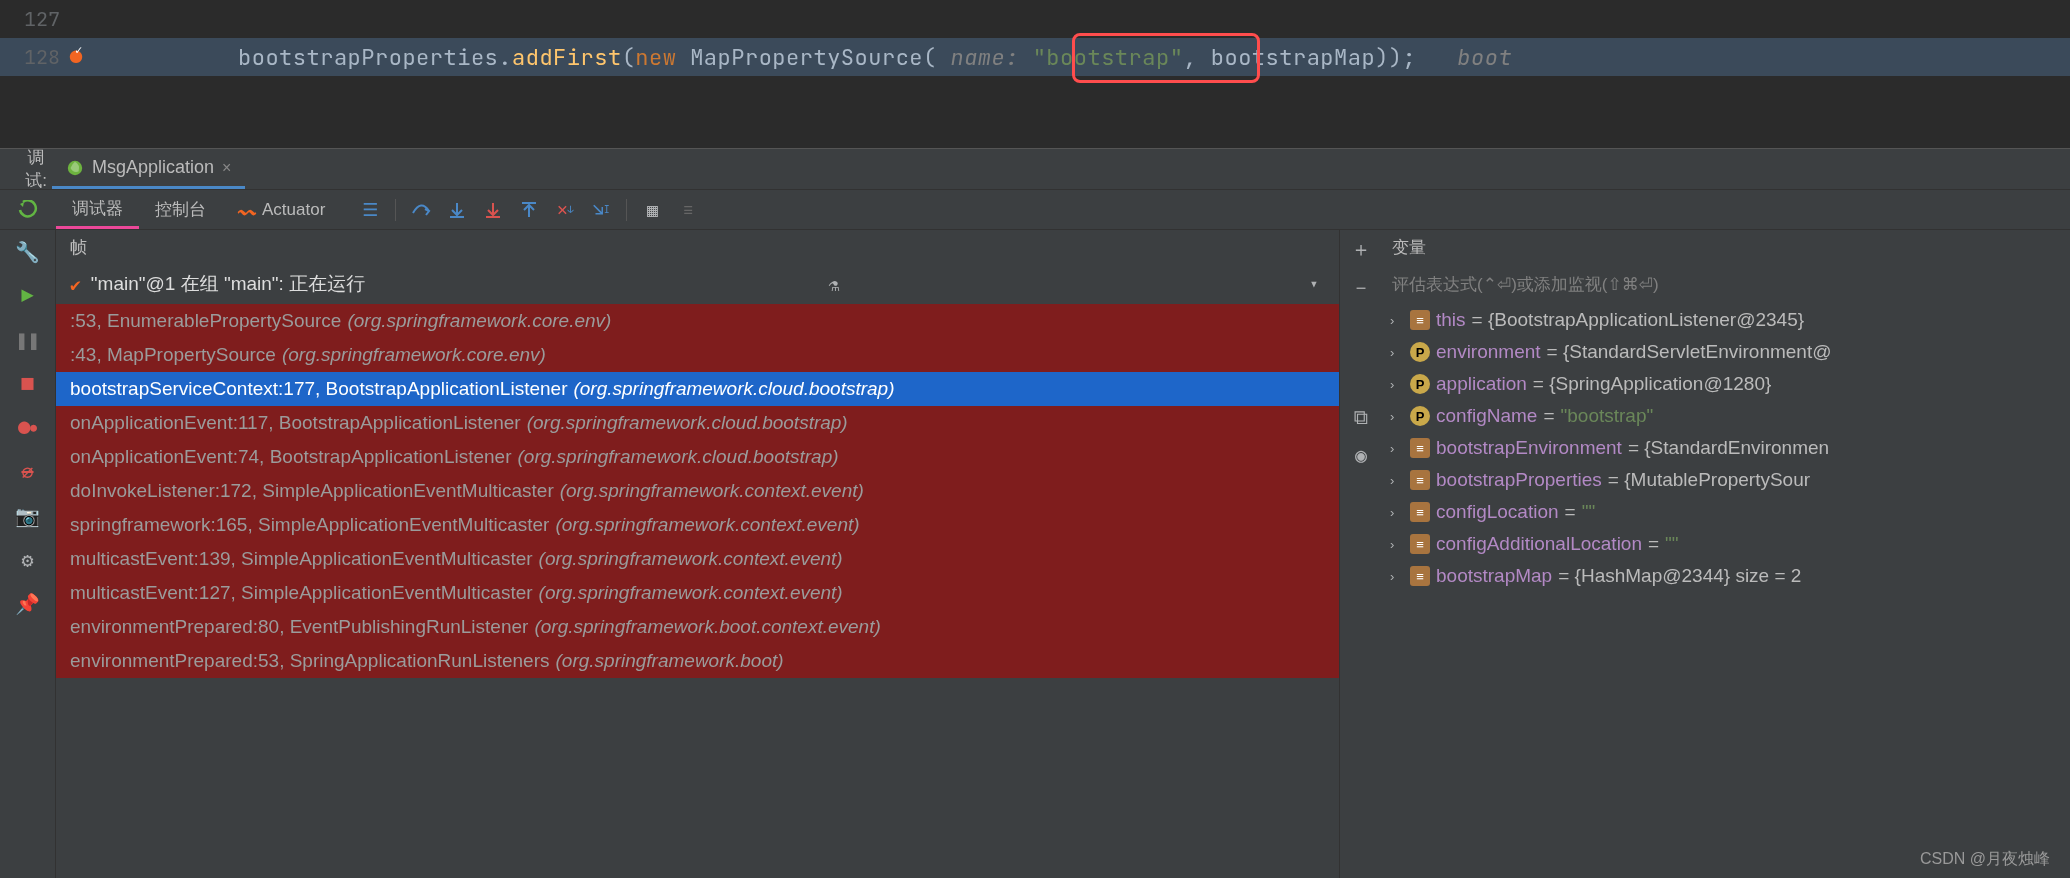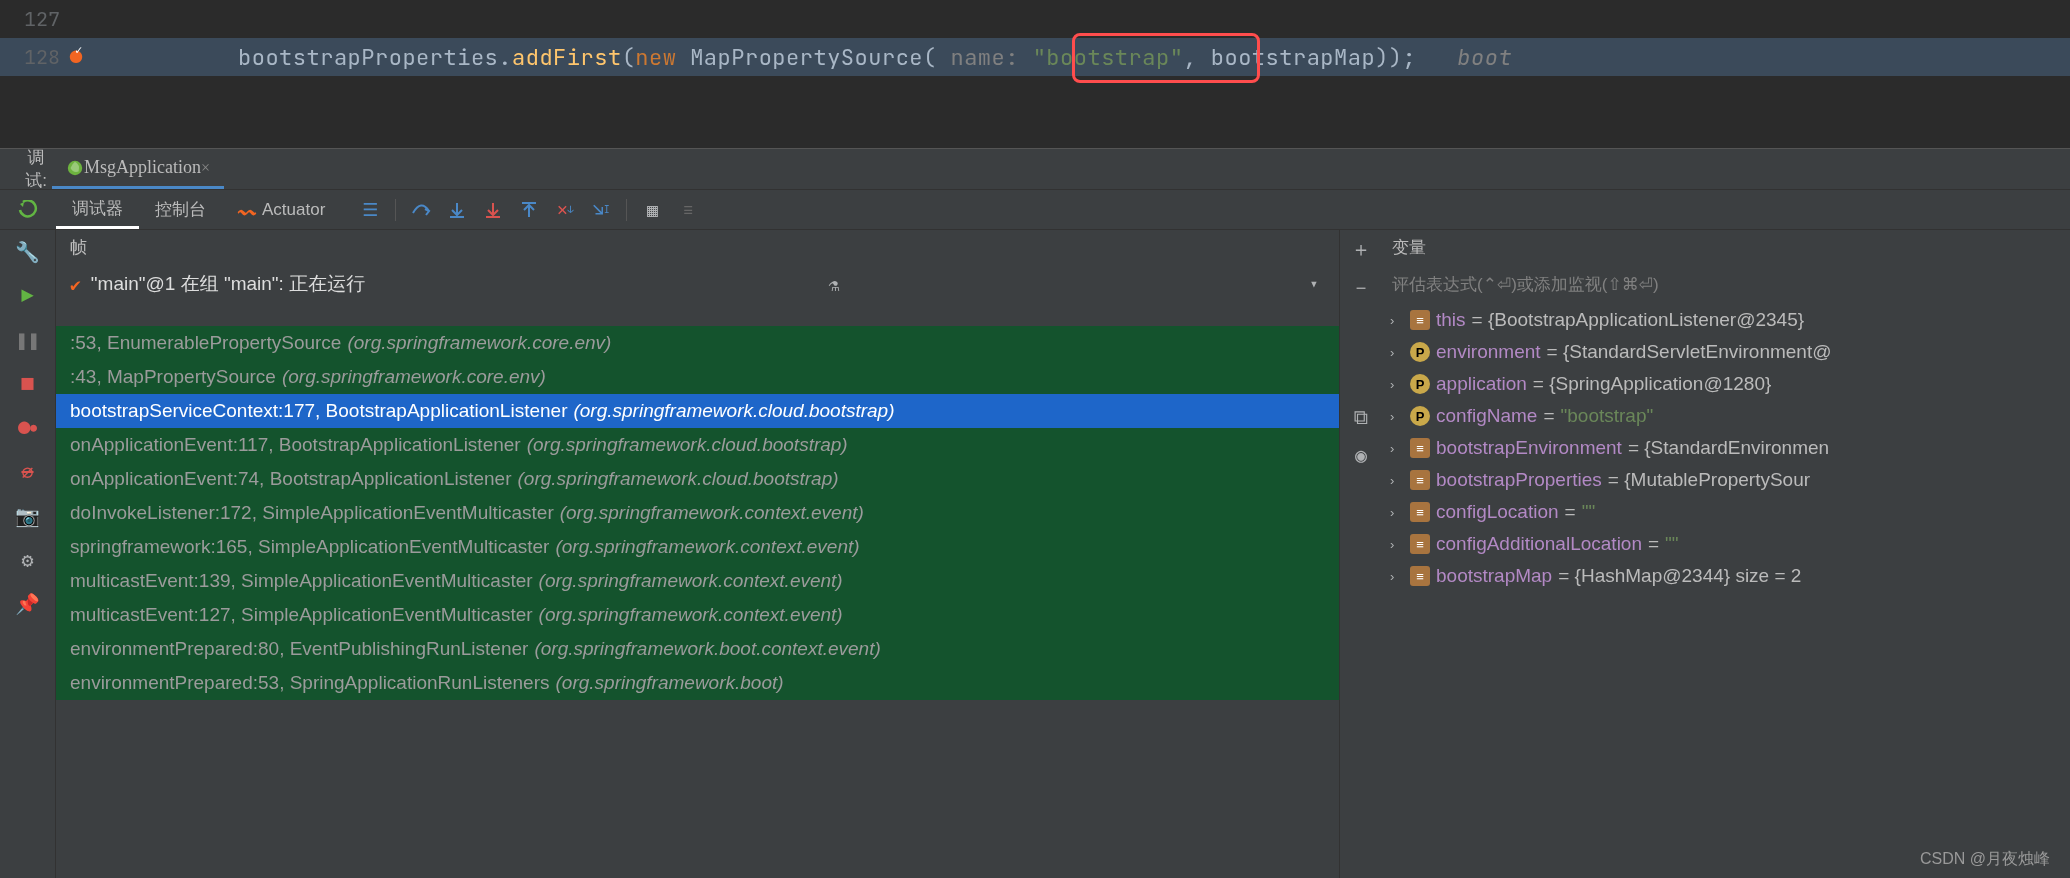--- a/index.html
+++ b/index.html
@@ -9,50 +9,50 @@
   .line { display:flex; align-items:center; height:38px; }
   .gutter { width:108px; padding-left:24px; color:#606366; font-size:20px; display:flex; align-items:center; position:relative; }
   .bp-icon { position:absolute; left:70px; color:#f26522; font-size:20px; }
   .bp-icon::after { content:"✓"; color:#fff; position:absolute; left:5px; top:-2px; font-size:12px; }
   .code { flex:1; padding-left:130px; font-size:22px; white-space:pre; letter-spacing:0.5px; }
   .line.hl { background:#3b4a5a; }
   .tok-punct { color:#a9b7c6; }
   .tok-method { color:#ffc66d; }
   .tok-kw { color:#cc7832; }
   .tok-str { color:#6a8759; }
-  .tok-param { color:#808080; }
+  .tok-param { color:#808080; font-style:italic; }
   .tok-hint { color:#808080; font-style:italic; }
   .highlight-box { border:3px solid #ff4d4d; border-radius:8px; position:absolute; }
 
   .debug-title { height:42px; display:flex; align-items:center; border-top:1px solid #555; border-bottom:1px solid #323232; background:#3c3f41; }
   .debug-label { width:52px; text-align:center; color:#bbb; font-size:17px; font-family:sans-serif;padding-left:20px; }
-  .run-tab { display:flex; align-items:center; padding:0 14px; height:100%; border-bottom:3px solid #4a88c7; color:#bbb; font-family:Liberation Serif, serif; }
+  .run-tab { display:flex; align-items:center; gap:8px; padding:0 14px; height:100%; border-bottom:3px solid #4a88c7; color:#bbb; font-family:Liberation Sans, sans-serif; }
   .close-x { color:#888; font-size:16px; cursor:pointer; }
   .spring-icon { width:18px; height:18px; position:relative; }
 
   .toolbar { height:40px; background:#3c3f41; display:flex; align-items:center; border-bottom:1px solid #323232; }
   .sidebar-col { width:56px; display:flex; align-items:center; justify-content:center; }
   .tb-tabs { display:flex; height:100%; }
   .tb-tab { padding:0 16px; display:flex; align-items:center; color:#bbb; font-size:17px; font-family:sans-serif; cursor:pointer; }
-  .tb-tab.active { border-bottom:3px solid #ffffff; }
+  .tb-tab.active { border-bottom:3px solid #ec4899; }
   .tb-actuator { display:flex; align-items:center; gap:6px; padding:0 16px; color:#bbb; font-size:17px; font-family:sans-serif; }
   .swirl { color:#f26522; font-size:18px; }
   .tb-icons { display:flex; gap:14px; align-items:center; padding-left:18px; }
   .tb-icon { width:22px; height:22px; display:flex; align-items:center; justify-content:center; font-size:18px; color:#afb1b3; cursor:pointer; }
 
   .panels { display:flex; height:690px; }
   .side-strip { width:56px; background:#3c3f41; display:flex; flex-direction:column; align-items:center; gap:12px; padding-top:6px; border-right:1px solid #323232; }
   .strip-icon { width:32px; height:32px; display:flex; align-items:center; justify-content:center; cursor:pointer; color:#afb1b3; font-size:20px; }
   .frames { flex:1; background:#3c3f41; border-right:1px solid #323232; overflow:hidden; }
   .frames-hdr { height:34px; padding:0 14px; display:flex; align-items:center; color:#bbb; font-size:17px; font-family:sans-serif; background:#3c3f41; }
   .frames-thread { height:40px; padding:0 14px; display:flex; align-items:center; gap:10px; background:#3c3f41; }
   .check { color:#f26522; font-size:18px; }
   .thread-txt { color:#ddd; font-size:19px; font-family:sans-serif; }
   .frames-thread .tb-icon { margin-left:auto; }
-  .stack { background:#14532d;margin-top:22px; }
+  .stack { background:#7f1d1d; }
   .frame { height:34px; padding:0 14px; display:flex; align-items:center; font-size:19px; font-family:sans-serif; color:#9b9b9b; white-space:nowrap; overflow:hidden; }
   .frame .pkg { font-style:italic; margin-left:6px; }
   .frame.sel { background:#1e66c9; color:#fff; }
   .frame.sel .pkg { color:#fff; font-style:italic; }
 
   .vars { width:730px; background:#3c3f41; display:flex; }
   .vars-strip { width:42px; display:flex; flex-direction:column; align-items:center; gap:12px; padding-top:6px; }
   .vs-icon { width:26px; height:26px; display:flex; align-items:center; justify-content:center; color:#afb1b3; font-size:20px; cursor:pointer; }
   .vars-main { flex:1; }
   .vars-hdr { height:34px; padding:0 10px; display:flex; align-items:center; color:#bbb; font-size:17px; font-family:sans-serif; }

